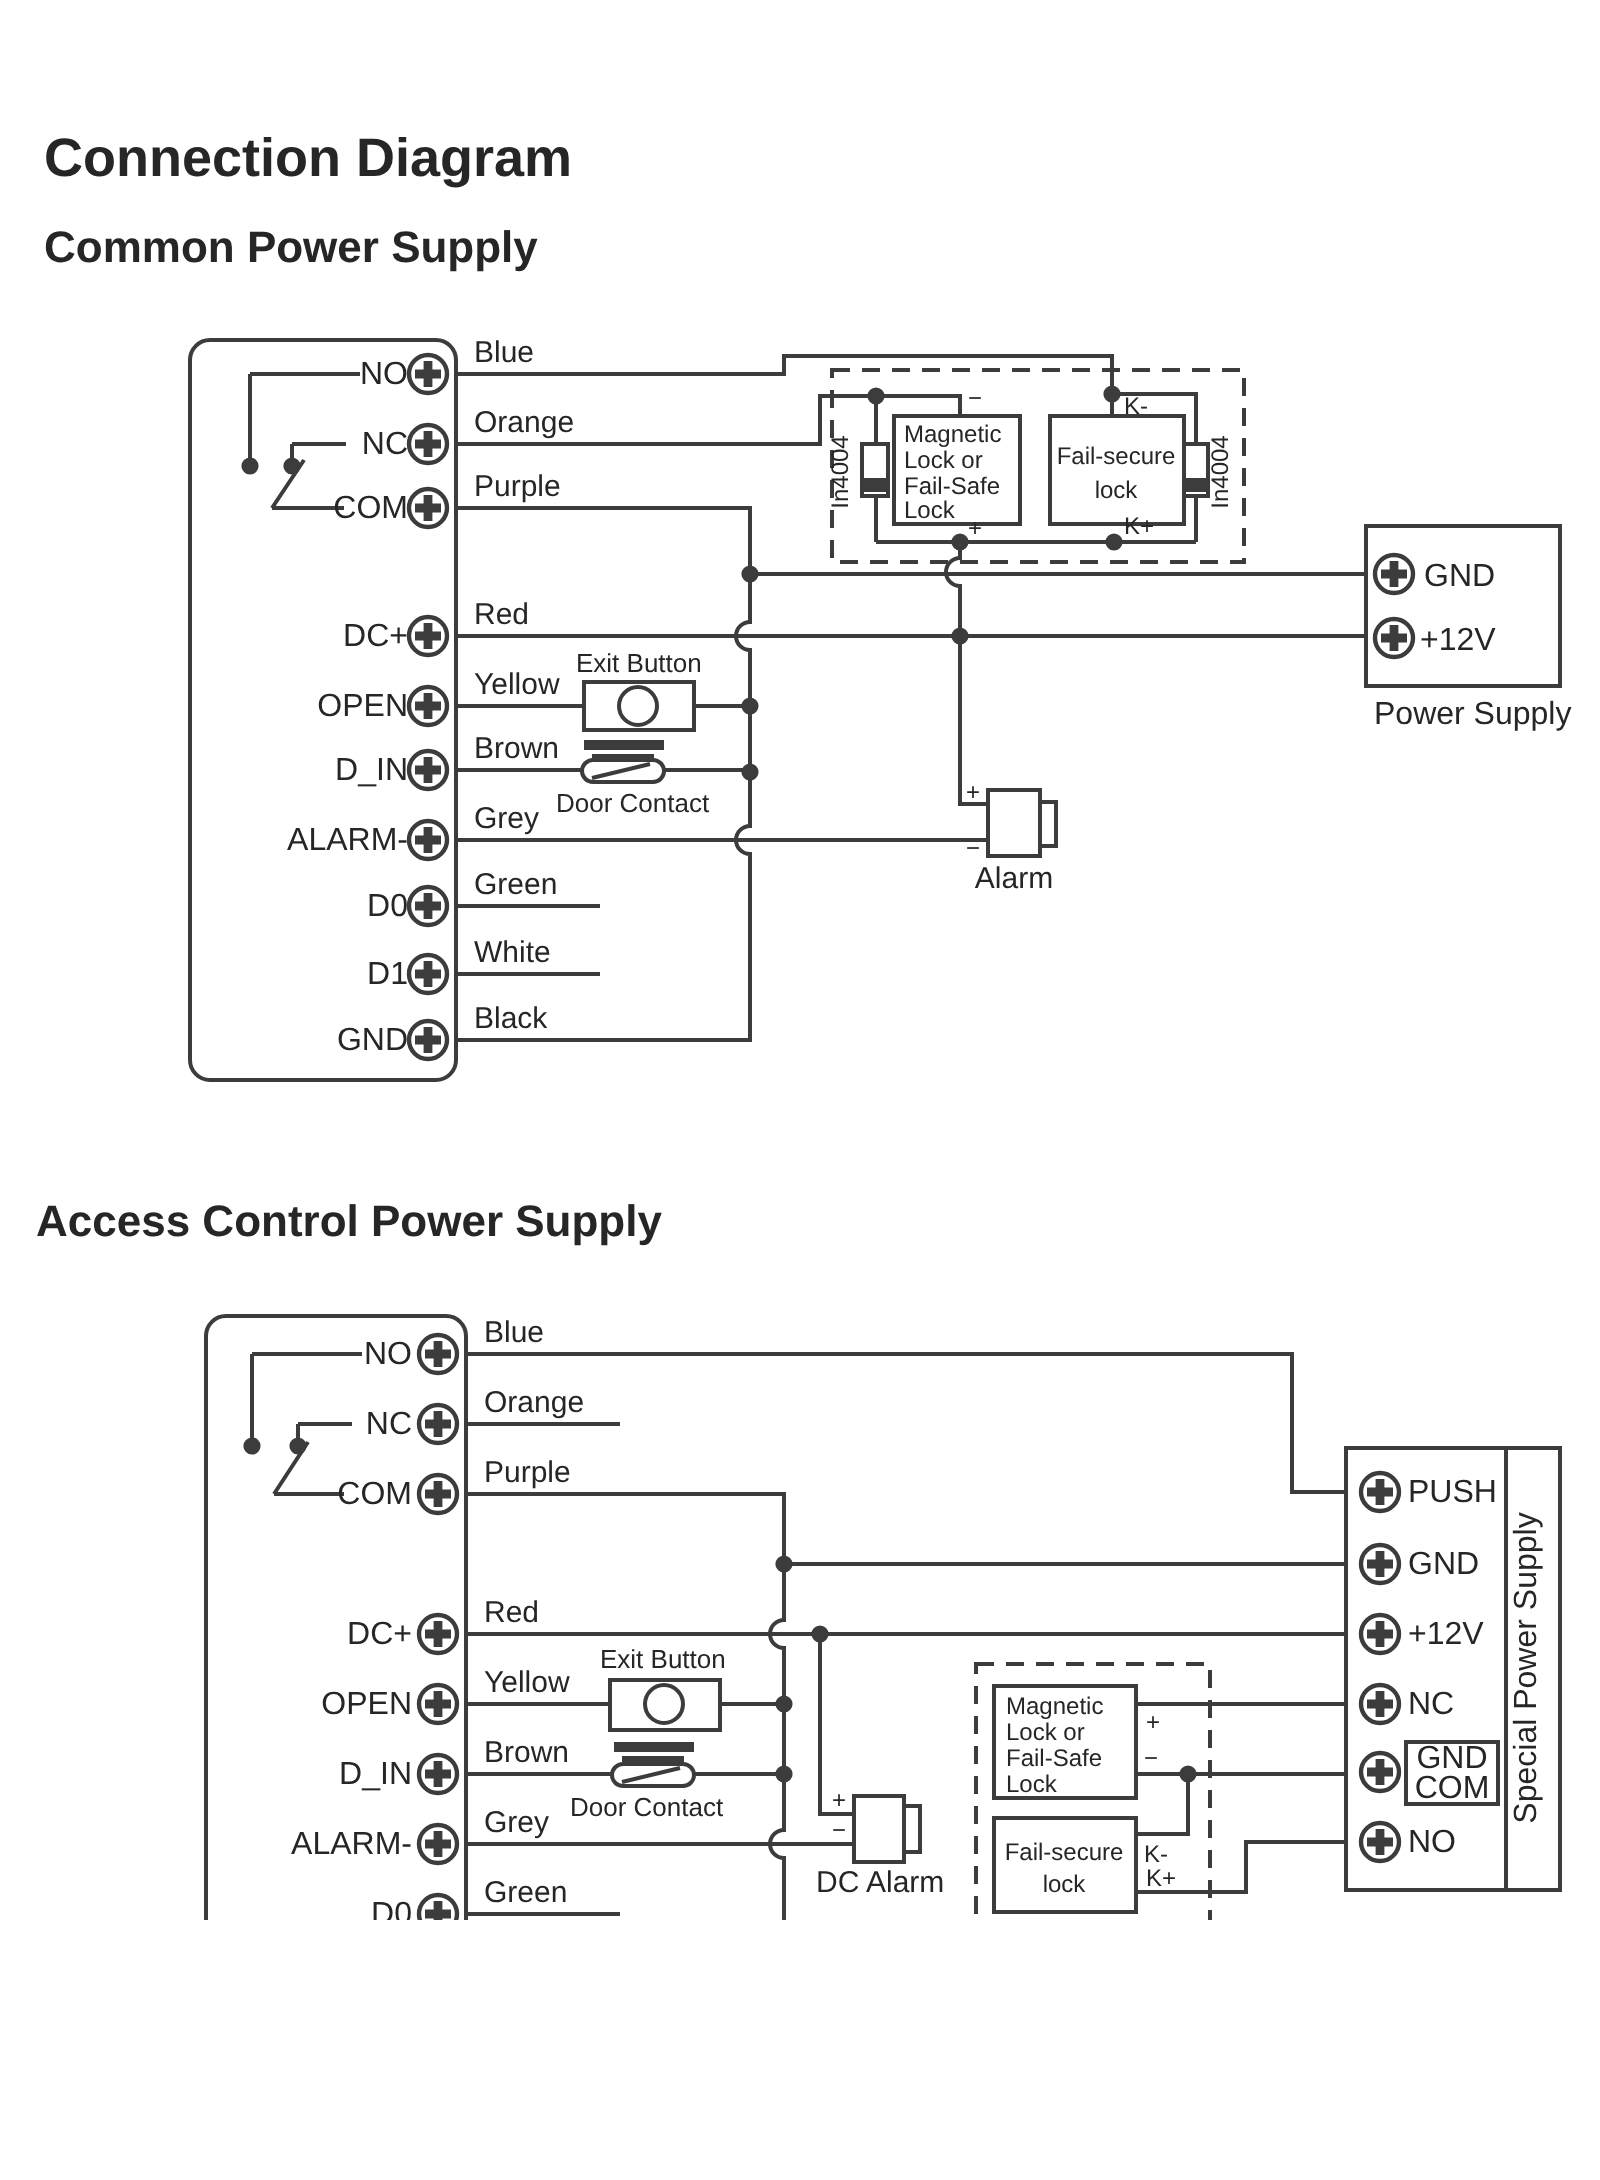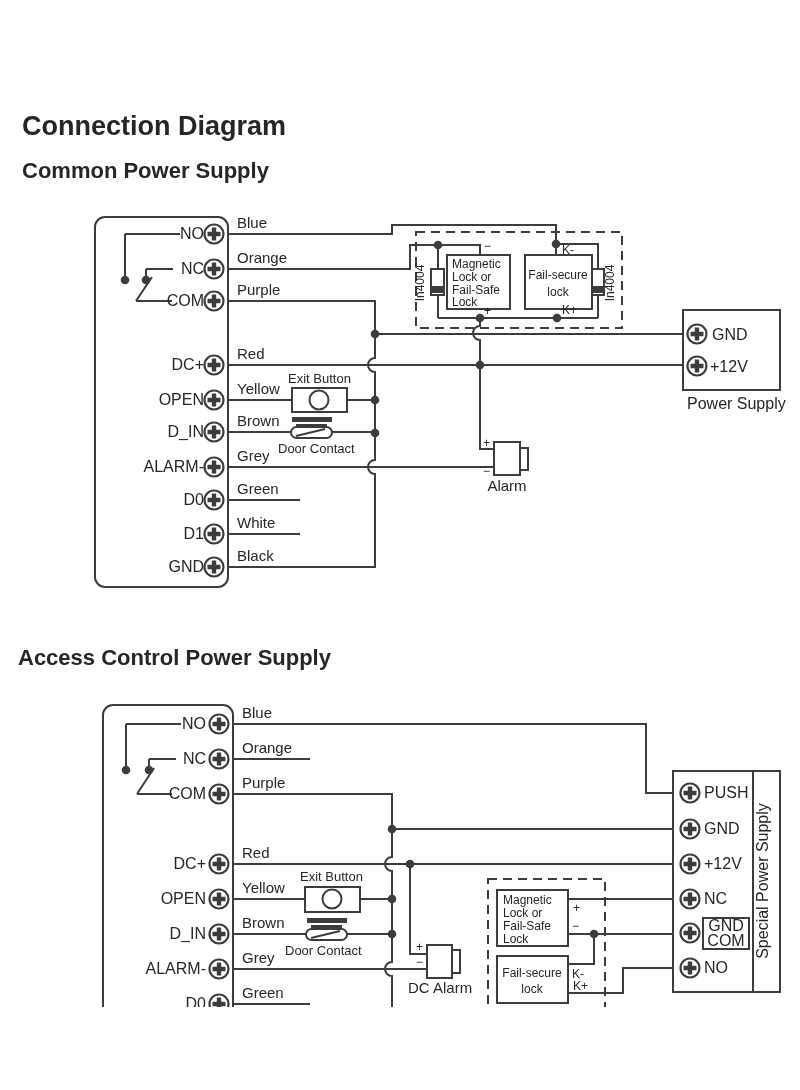--- a/index.html
+++ b/index.html
@@ -1,16 +1,16 @@
 <!DOCTYPE html>
 <html><head>
 <meta charset="utf-8">
 <style>
   html,body{margin:0;padding:0;background:#ffffff;}
-  .stage{position:relative;width:800px;height:960px;background:#fff;overflow:hidden;margin-top:47px;}
+  .stage{position:relative;width:800px;height:960px;background:#fff;overflow:hidden;}
   svg text{font-family:"Liberation Sans","DejaVu Sans",sans-serif;fill:#262626;}
   .t-title{font-size:27px;font-weight:bold;}
   .t-section{font-size:22px;font-weight:bold;}
   .t-term{font-size:16px;}
   .t-wire{font-size:15px;}
   .t-comp{font-size:13px;}
   .t-lock{font-size:12px;}
   .t-small{font-size:12px;}
   .t-ps{font-size:16px;}
   .t-alarm{font-size:15px;}

